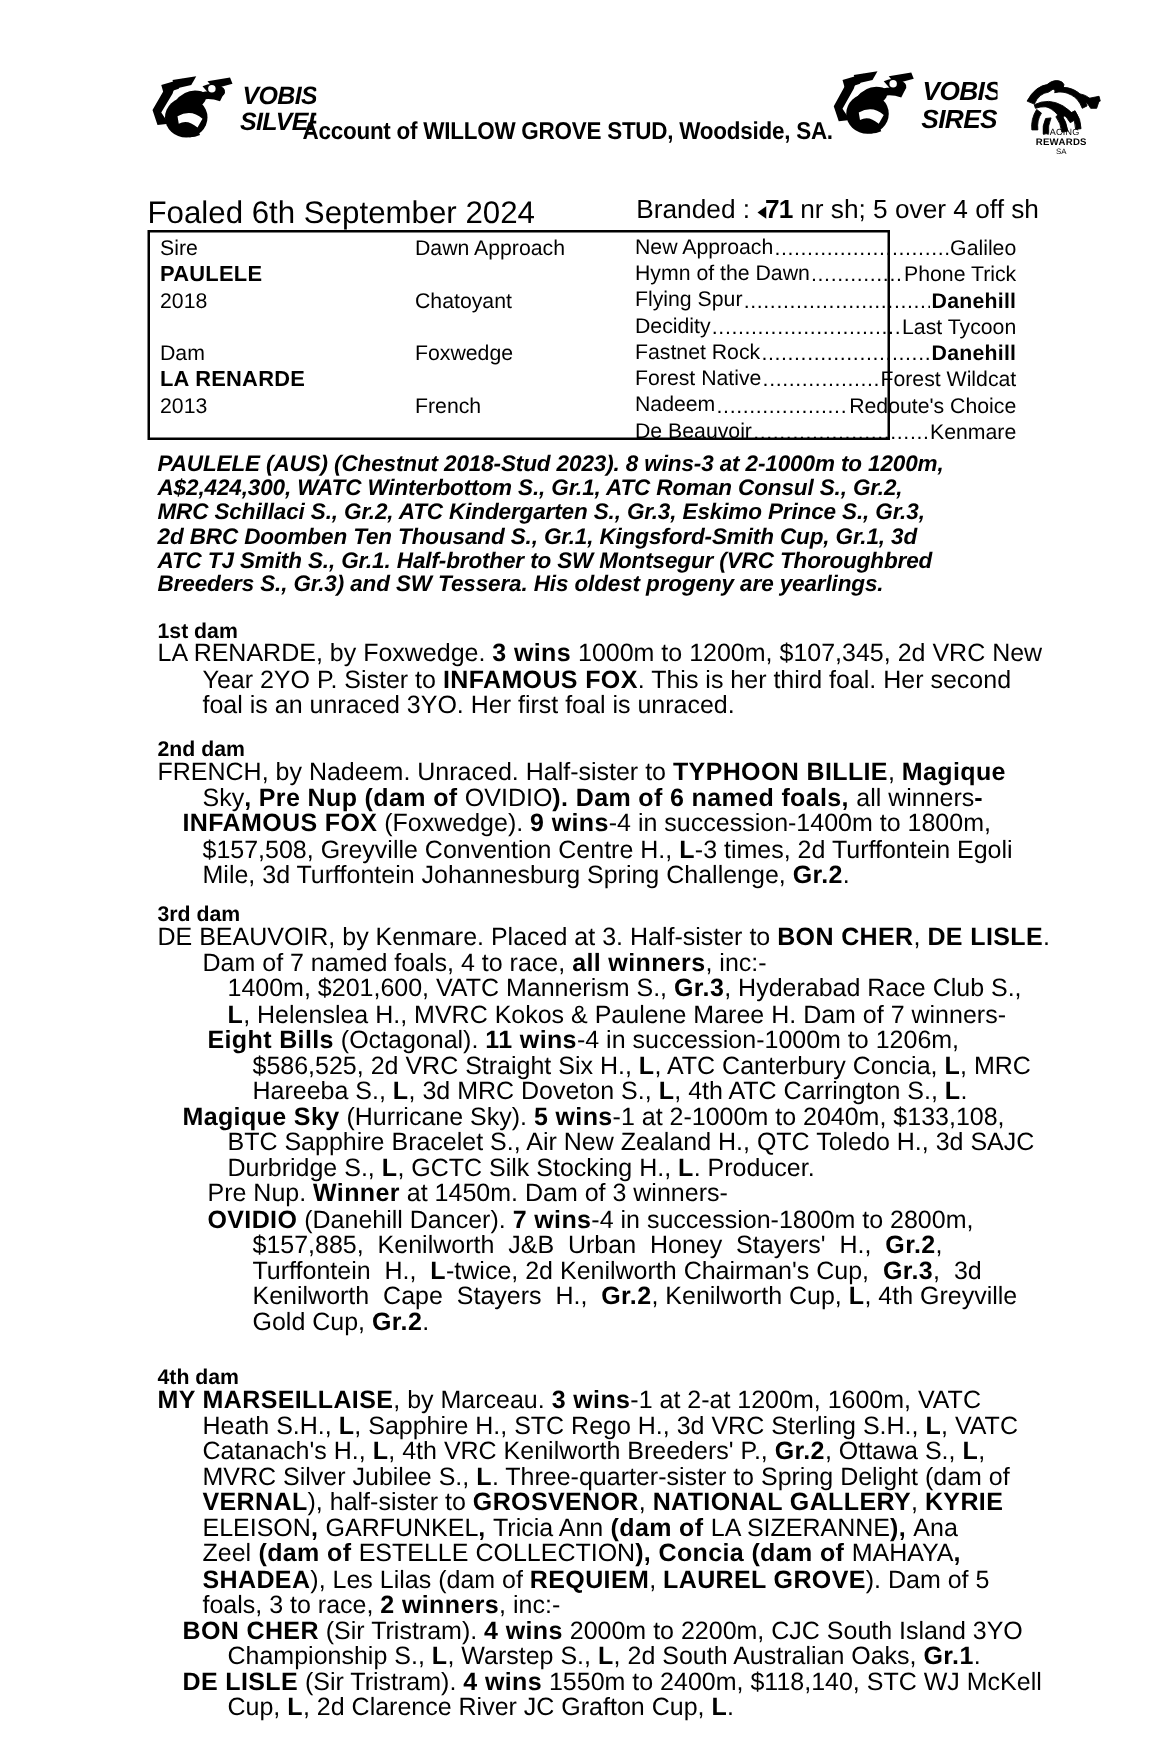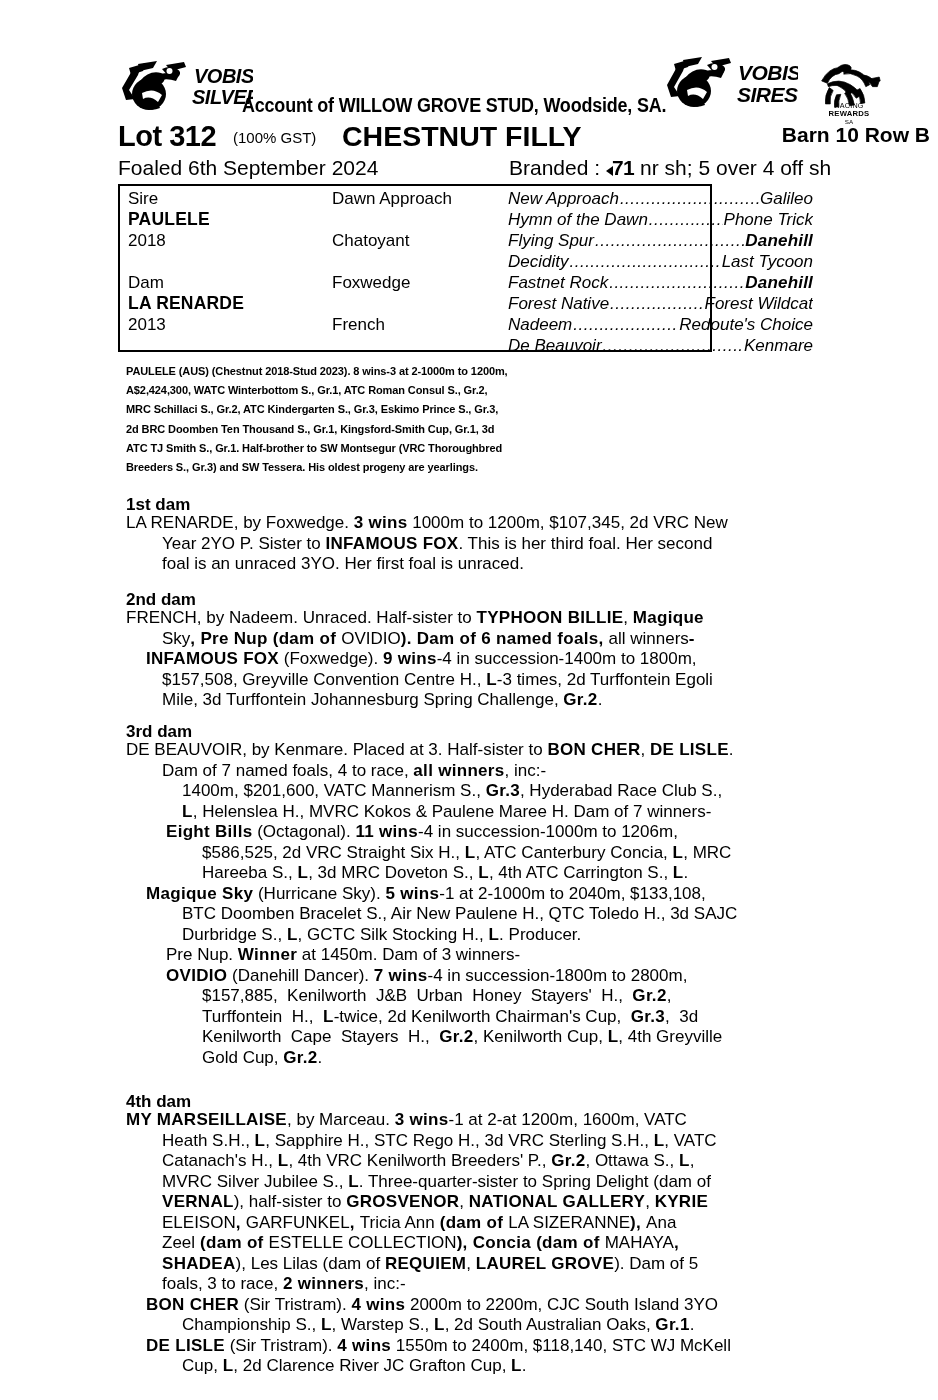--- a/index.html
+++ b/index.html
@@ -117,21 +117,21 @@
     position: absolute;
     left: 0px;
     top: 104px;
     width: 812px;
     height: 26px;
   }
   .foaled {
     position: absolute;
     left: 0px;
     top: 0px;
-    font-size: 21px;
+    font-size: 25px;
     white-space: nowrap;
     text-align: right;
   }
   .branded {
     position: absolute;
     left: 391px;
     top: 0px;
     font-size: 21px;
     white-space: nowrap;
   }
@@ -184,62 +184,62 @@
     white-space: nowrap;
     overflow: hidden;
   }
   .ped-line.b { font-weight: bold; font-size: 17.5px; letter-spacing: 0.2px; }
   .ped-right-line {
     height: 21px;
     line-height: 21px;
     font-size: 17px;
     white-space: nowrap;
     display: flex;
-    align-items: flex-end;
+    align-items: flex-start;
     overflow: hidden;
-    font-style: italic;
   }
   .ped-right-line .ln { flex: 0 0 auto; }
   .ped-right-line .dots {
     flex: 1 1 auto;
     overflow: hidden;
     white-space: nowrap;
     letter-spacing: 0.5px;
     margin: 0 1px;
   }
   .ped-right-line .rn { flex: 0 0 auto; }
   .ped-right-line .rn.bold { font-weight: bold; letter-spacing: 0.2px; }
 
   
   .sire-para {
     position: absolute;
     left: 126px;
     top: 362px;
     width: 692px;
-    font-size: 11px;
+    font-size: 18px;
     font-weight: bold;
     line-height: 19.2px;
     text-align: justify;
     letter-spacing: -0.1px;
+    font-style: italic;
   }
   .sire-para > span { display: block; white-space: nowrap; }
 
   
   .sec-head {
     position: absolute;
     left: 126px;
     font-size: 17px;
     font-weight: bold;
     letter-spacing: 0px;
   }
   .blk {
     position: absolute;
     left: 126px;
     width: 692px;
-    font-size: 17px;
+    font-size: 20px;
     line-height: 20.5px;
   }
   .ln {
     white-space: nowrap;
     height: 20.5px;
     line-height: 20.5px;
   }
   .ln.ind1 { padding-left: 36px; }
   .ln.ind2 { padding-left: 20px; }
   .ln.ind3 { padding-left: 56px; }
@@ -313,26 +313,20 @@
           <path d="M98 72 q10 14 10 30 l-9 1 q0 -15 -9 -27z"></path>
           <path d="M34 70 q-10 16 -8 34 l10 0 q-2 -16 6 -28z"></path>
           <path d="M58 84 q-6 14 -4 26 l-9 1 q-2 -14 4 -26z"></path>
         </g>
         <text x="75" y="113" text-anchor="middle" font-family="'Liberation Sans',sans-serif" font-size="15" letter-spacing="0.5" fill="#000">RACING</text>
         <text x="75" y="130" text-anchor="middle" font-family="'Liberation Sans',sans-serif" font-size="16" font-weight="bold" letter-spacing="0.5" fill="#000">REWARDS</text>
         <text x="75" y="145" text-anchor="middle" font-family="'Liberation Sans',sans-serif" font-size="13" fill="#000">SA</text>
       </svg>
     </div>
 
-    <div class="lot-row">
-      <span class="lot-no">Lot 312</span>
-      <span class="gst">(100% GST)</span>
-      <span class="sex-title">CHESTNUT FILLY</span>
-      <span class="barn">Barn 10 Row B</span>
-    </div>
 
     <div class="foaled-row">
       <span class="foaled">Foaled 6th September 2024</span>
       <span class="branded"><span>Branded : </span><span class="brand-mark"><span class="brand-tri"></span><span>71</span></span><span> nr sh; 5 over 4 off sh</span></span>
     </div>
   </div>
 
   <div class="ped-box">
     <div class="ped-col-left">
       <div class="ped-line">Sire</div>
@@ -428,21 +422,21 @@
   <div class="sec-head" style="top:722px">3rd dam</div>
   <div class="blk" id="dam3-blk" style="top:740px">
       <div class="ln"><span class="ps">DE BEAUVOIR, by Kenmare. Placed at 3. Half-sister to </span><span class="ps bd sp">BON CHER</span><span class="ps">, </span><span class="ps bd sp">DE LISLE</span><span class="ps">.</span></div>
       <div class="ln ind1"><span class="ps">Dam of 7 named foals, 4 to race, </span><span class="ps bd sp">all winners</span><span class="ps">, inc:-</span></div>
       <div class="ln ind3"><span class="ps">1400m, $201,600, VATC Mannerism S., </span><span class="ps bd sp">Gr.3</span><span class="ps">, Hyderabad Race Club S.,</span></div>
       <div class="ln ind3"><span class="ps bd sp">L</span><span class="ps">, Helenslea H., MVRC Kokos &amp; Paulene Maree H. Dam of 7 winners-</span></div>
       <div class="ln ind4"><span class="ps bd sp">Eight Bills</span><span class="ps"> (Octagonal). </span><span class="ps bd sp">11 wins</span><span class="ps">-4 in succession-1000m to 1206m,</span></div>
       <div class="ln ind5"><span class="ps">$586,525, 2d VRC Straight Six H., </span><span class="ps bd sp">L</span><span class="ps">, ATC Canterbury Concia, </span><span class="ps bd sp">L</span><span class="ps">, MRC</span></div>
       <div class="ln ind5"><span class="ps">Hareeba S., </span><span class="ps bd sp">L</span><span class="ps">, 3d MRC Doveton S., </span><span class="ps bd sp">L</span><span class="ps">, 4th ATC Carrington S., </span><span class="ps bd sp">L</span><span class="ps">.</span></div>
       <div class="ln ind2"><span class="ps bd sp">Magique Sky</span><span class="ps"> (Hurricane Sky). </span><span class="ps bd sp">5 wins</span><span class="ps">-1 at 2-1000m to 2040m, $133,108,</span></div>
-      <div class="ln ind3"><span class="ps">BTC Doomben Bracelet S., Air New Paulene H., QTC Toledo H., 3d SAJC</span></div>
+      <div class="ln ind3"><span class="ps">BTC Sapphire Bracelet S., Air New Zealand H., QTC Toledo H., 3d SAJC</span></div>
       <div class="ln ind3"><span class="ps">Durbridge S., </span><span class="ps bd sp">L</span><span class="ps">, GCTC Silk Stocking H., </span><span class="ps bd sp">L</span><span class="ps">. Producer.</span></div>
       <div class="ln ind4"><span class="ps">Pre Nup. </span><span class="ps bd sp">Winner</span><span class="ps"> at 1450m. Dam of 3 winners-</span></div>
       <div class="ln ind4"><span class="ps bd sp">OVIDIO</span><span class="ps"> (Danehill Dancer). </span><span class="ps bd sp">7 wins</span><span class="ps">-4 in succession-1800m to 2800m,</span></div>
       <div class="ln ind5"><span class="ps">$157,885,  Kenilworth  J&amp;B  Urban  Honey  Stayers'  H.,  </span><span class="ps bd sp">Gr.2</span><span class="ps">,</span></div>
       <div class="ln ind5"><span class="ps">Turffontein  H.,  </span><span class="ps bd sp">L</span><span class="ps">-twice, 2d Kenilworth Chairman's Cup,  </span><span class="ps bd sp">Gr.3</span><span class="ps">,  3d</span></div>
       <div class="ln ind5"><span class="ps">Kenilworth  Cape  Stayers  H.,  </span><span class="ps bd sp">Gr.2</span><span class="ps">, Kenilworth Cup, </span><span class="ps bd sp">L</span><span class="ps">, 4th Greyville</span></div>
       <div class="ln ind5"><span class="ps">Gold Cup, </span><span class="ps bd sp">Gr.2</span><span class="ps">.</span></div>
     </div>
 
   <div class="sec-head" style="top:1092px">4th dam</div>

